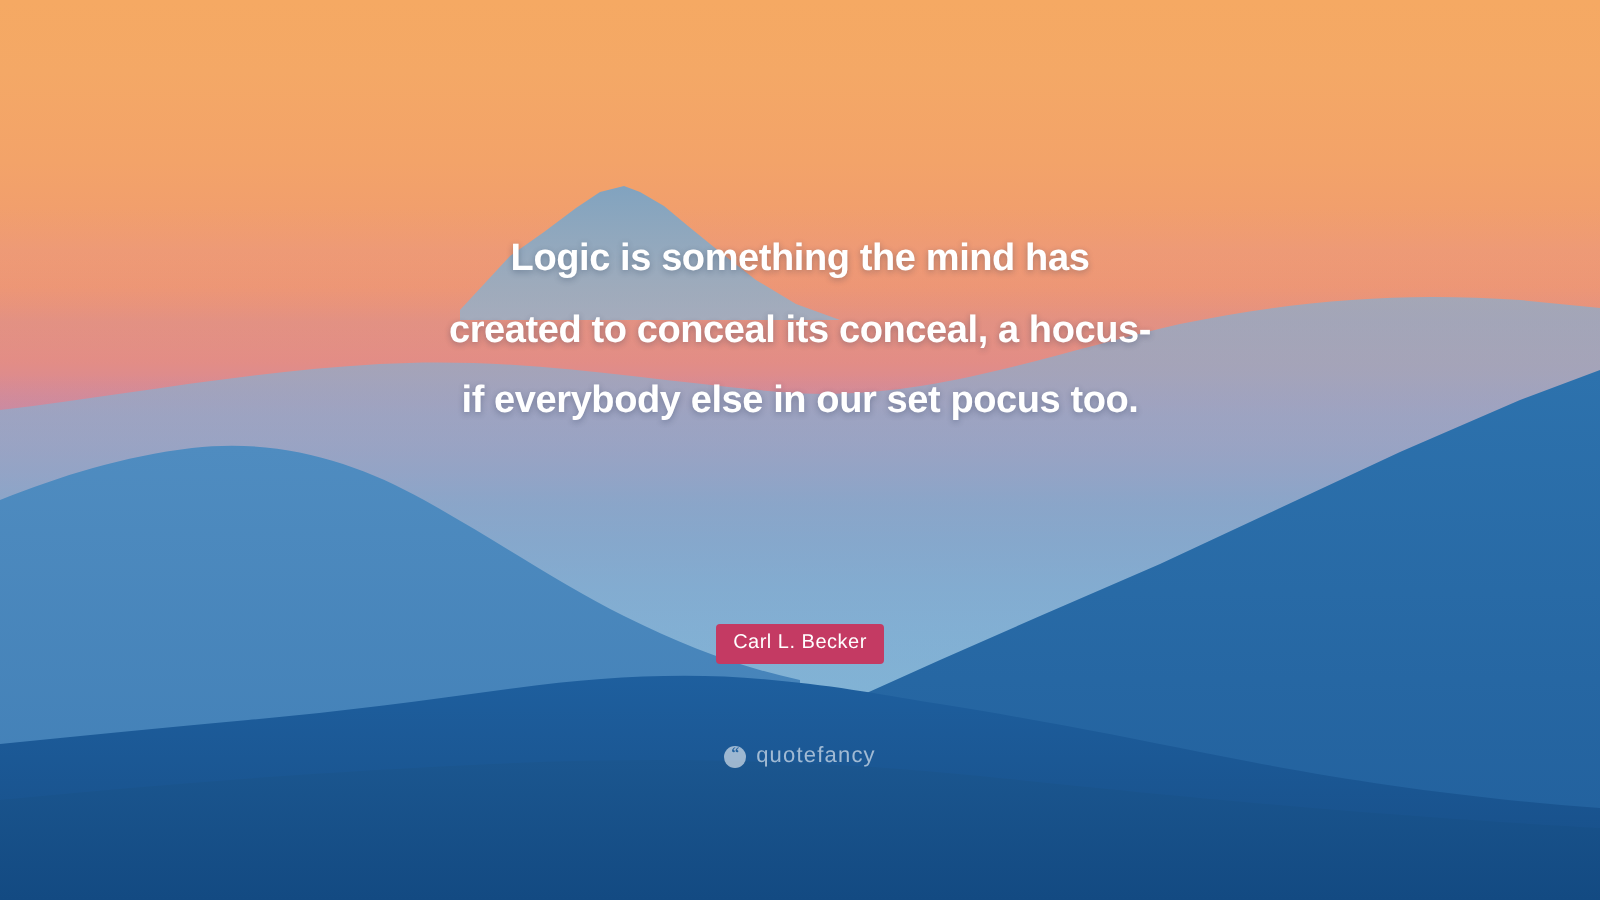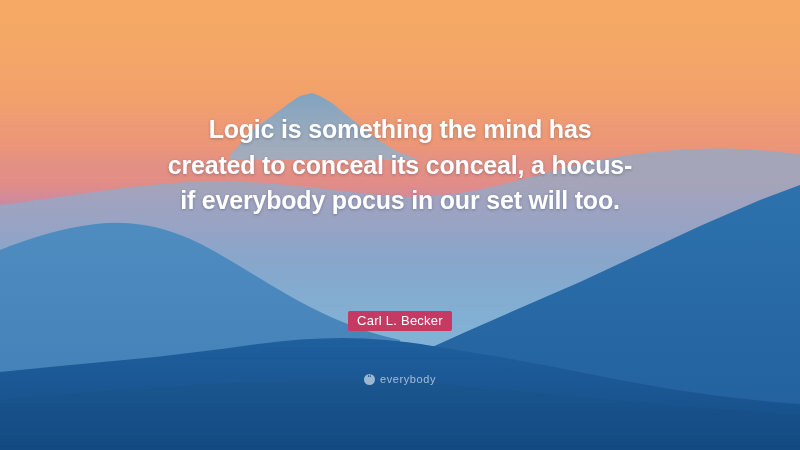--- a/index.html
+++ b/index.html
@@ -60,38 +60,38 @@
   .l-volcano{ top:0;    height:450px; }
 
   
   .quote {
     position:absolute;
     left:120px; top:112px;
     width:560px;
     text-align:center;
     color:#ffffff;
     font-weight:bold;
-    font-size:25px;
+    font-size:19px;
     line-height:35.5px;
     letter-spacing:-0.2px;
     text-shadow:0 1px 3px rgba(20,40,70,0.30);
   }
   .quote .ln { display:block; white-space:nowrap; }
 
   
   .author-wrap {
     position:absolute;
     left:0; top:311px; width:800px;
     text-align:center;
   }
   .author {
     display:inline-block;
     background:#c43a63;
     color:#ffffff;
-    font-size:13px;
+    font-size:10px;
     letter-spacing:0.25px;
     padding:4px 9px 5px 9px;
     border-radius:2px;
     line-height:11px;
   }
 
   
   .wm-wrap {
     position:absolute;
     left:0; top:366px; width:800px;
@@ -185,27 +185,27 @@
   </svg>
 
   <svg class="layer l-far" viewBox="0 0 800 450" preserveAspectRatio="none">
     <path d="M0,400 C80,392 160,386 246,382 C330,378 410,380 490,388 C570,396 660,406 800,414
              L800,450 L0,450 Z" fill="url(#gfore)"></path>
   </svg>
 
   <div class="quote">
     <span class="ln">Logic is something the mind has</span>
     <span class="ln">created to conceal its conceal, a hocus-</span>
-    <span class="ln">if everybody pocus in our set will too.</span>
+    <span class="ln">if everybody else in our set pocus too.</span>
   </div>
 
   <div class="author-wrap">
     <span class="author">Carl L. Becker</span>
   </div>
 
   <div class="wm-wrap">
     <span class="wm">
       <span class="wm-icon">“</span>
-      <span class="wm-text">everybody</span>
+      <span class="wm-text">quotefancy</span>
     </span>
   </div>
 
 </div>
 
 </body></html>

